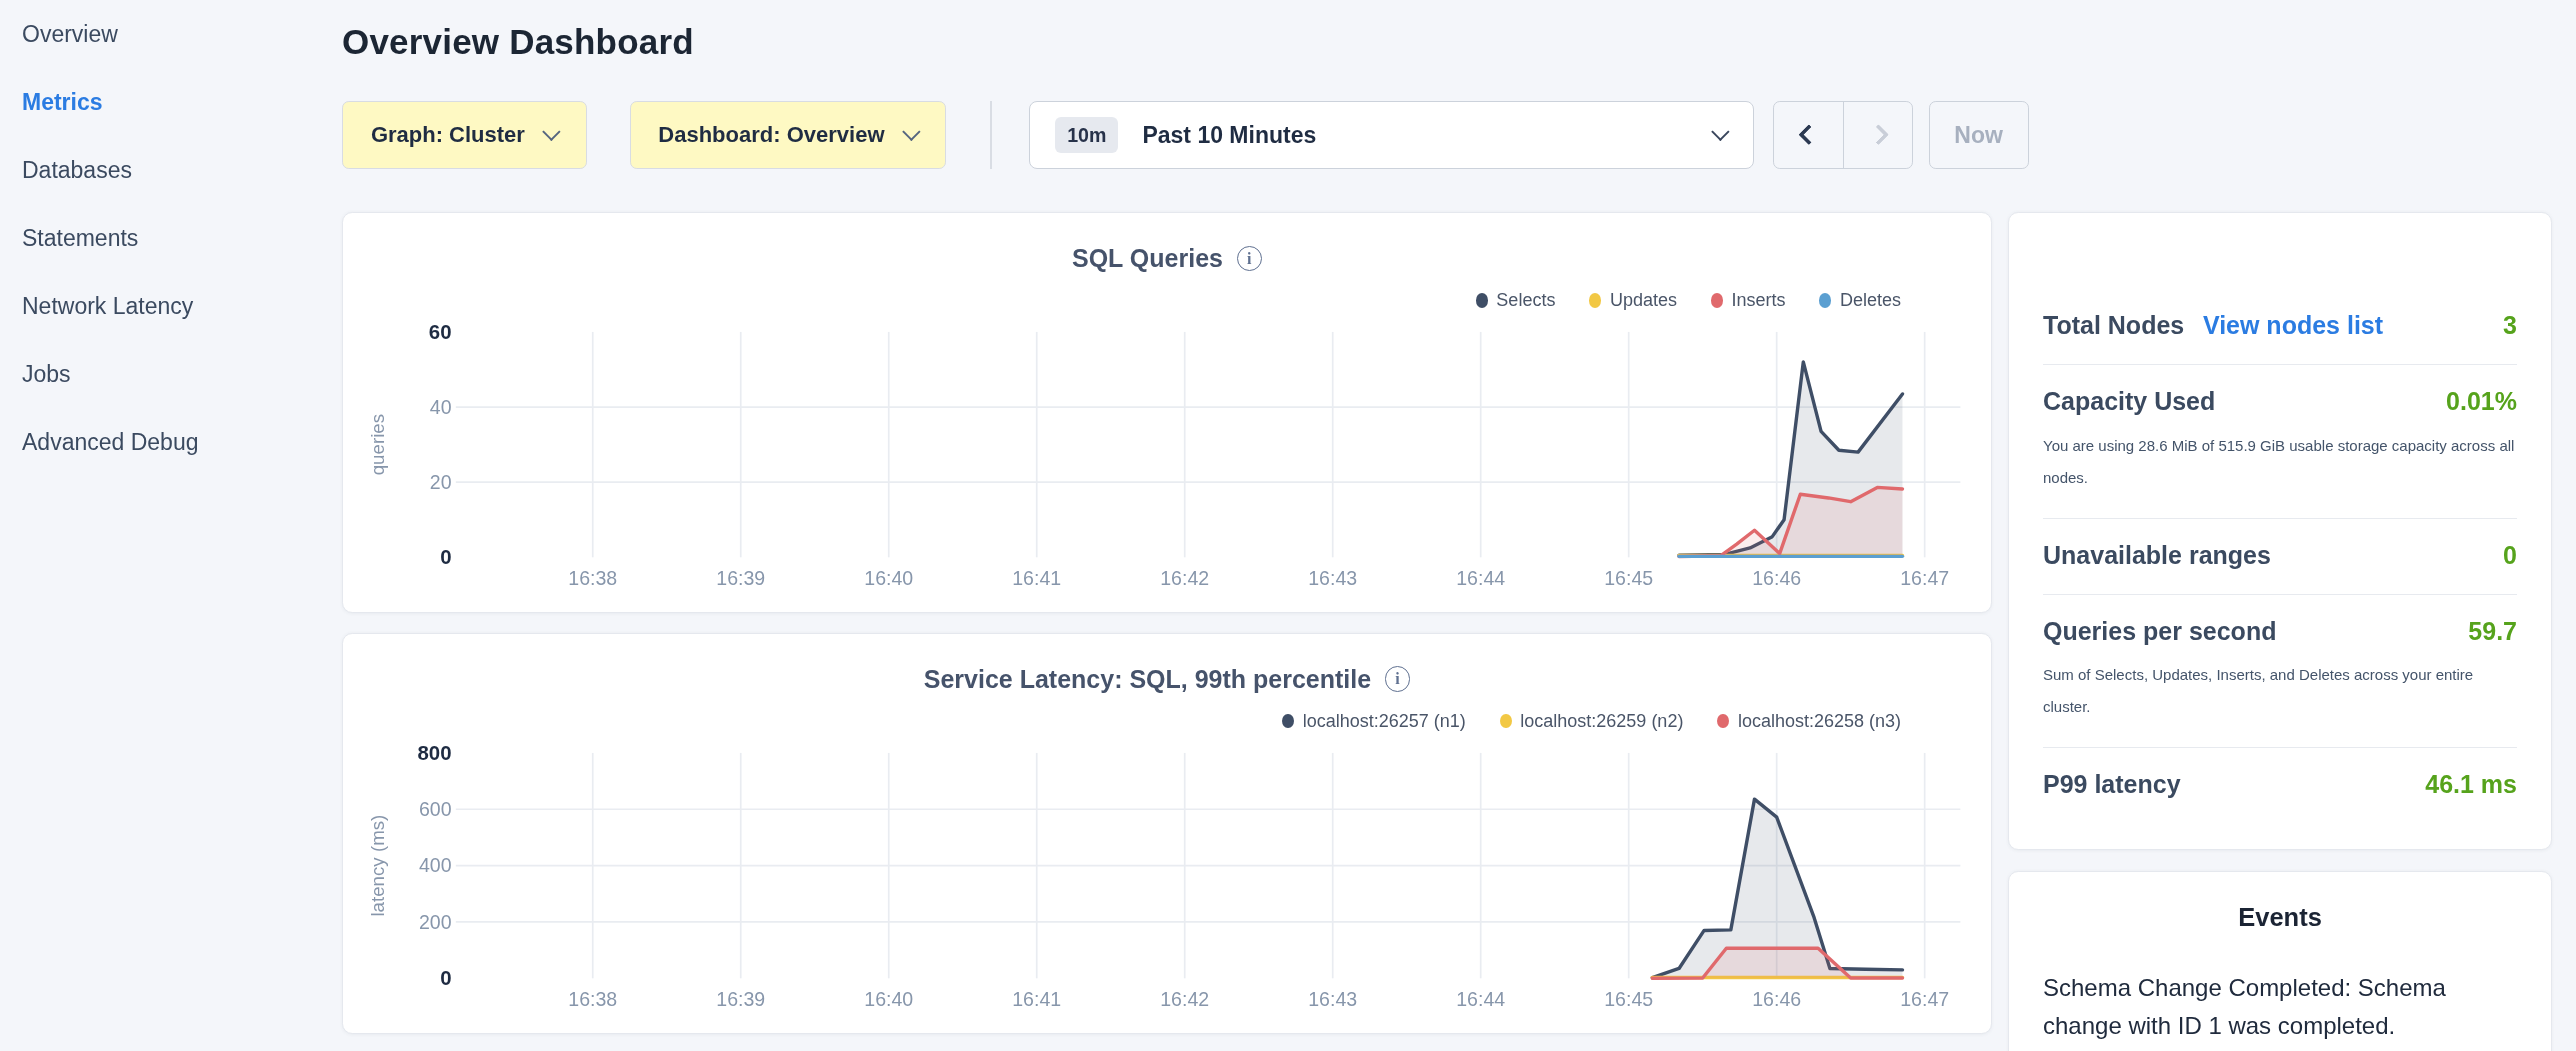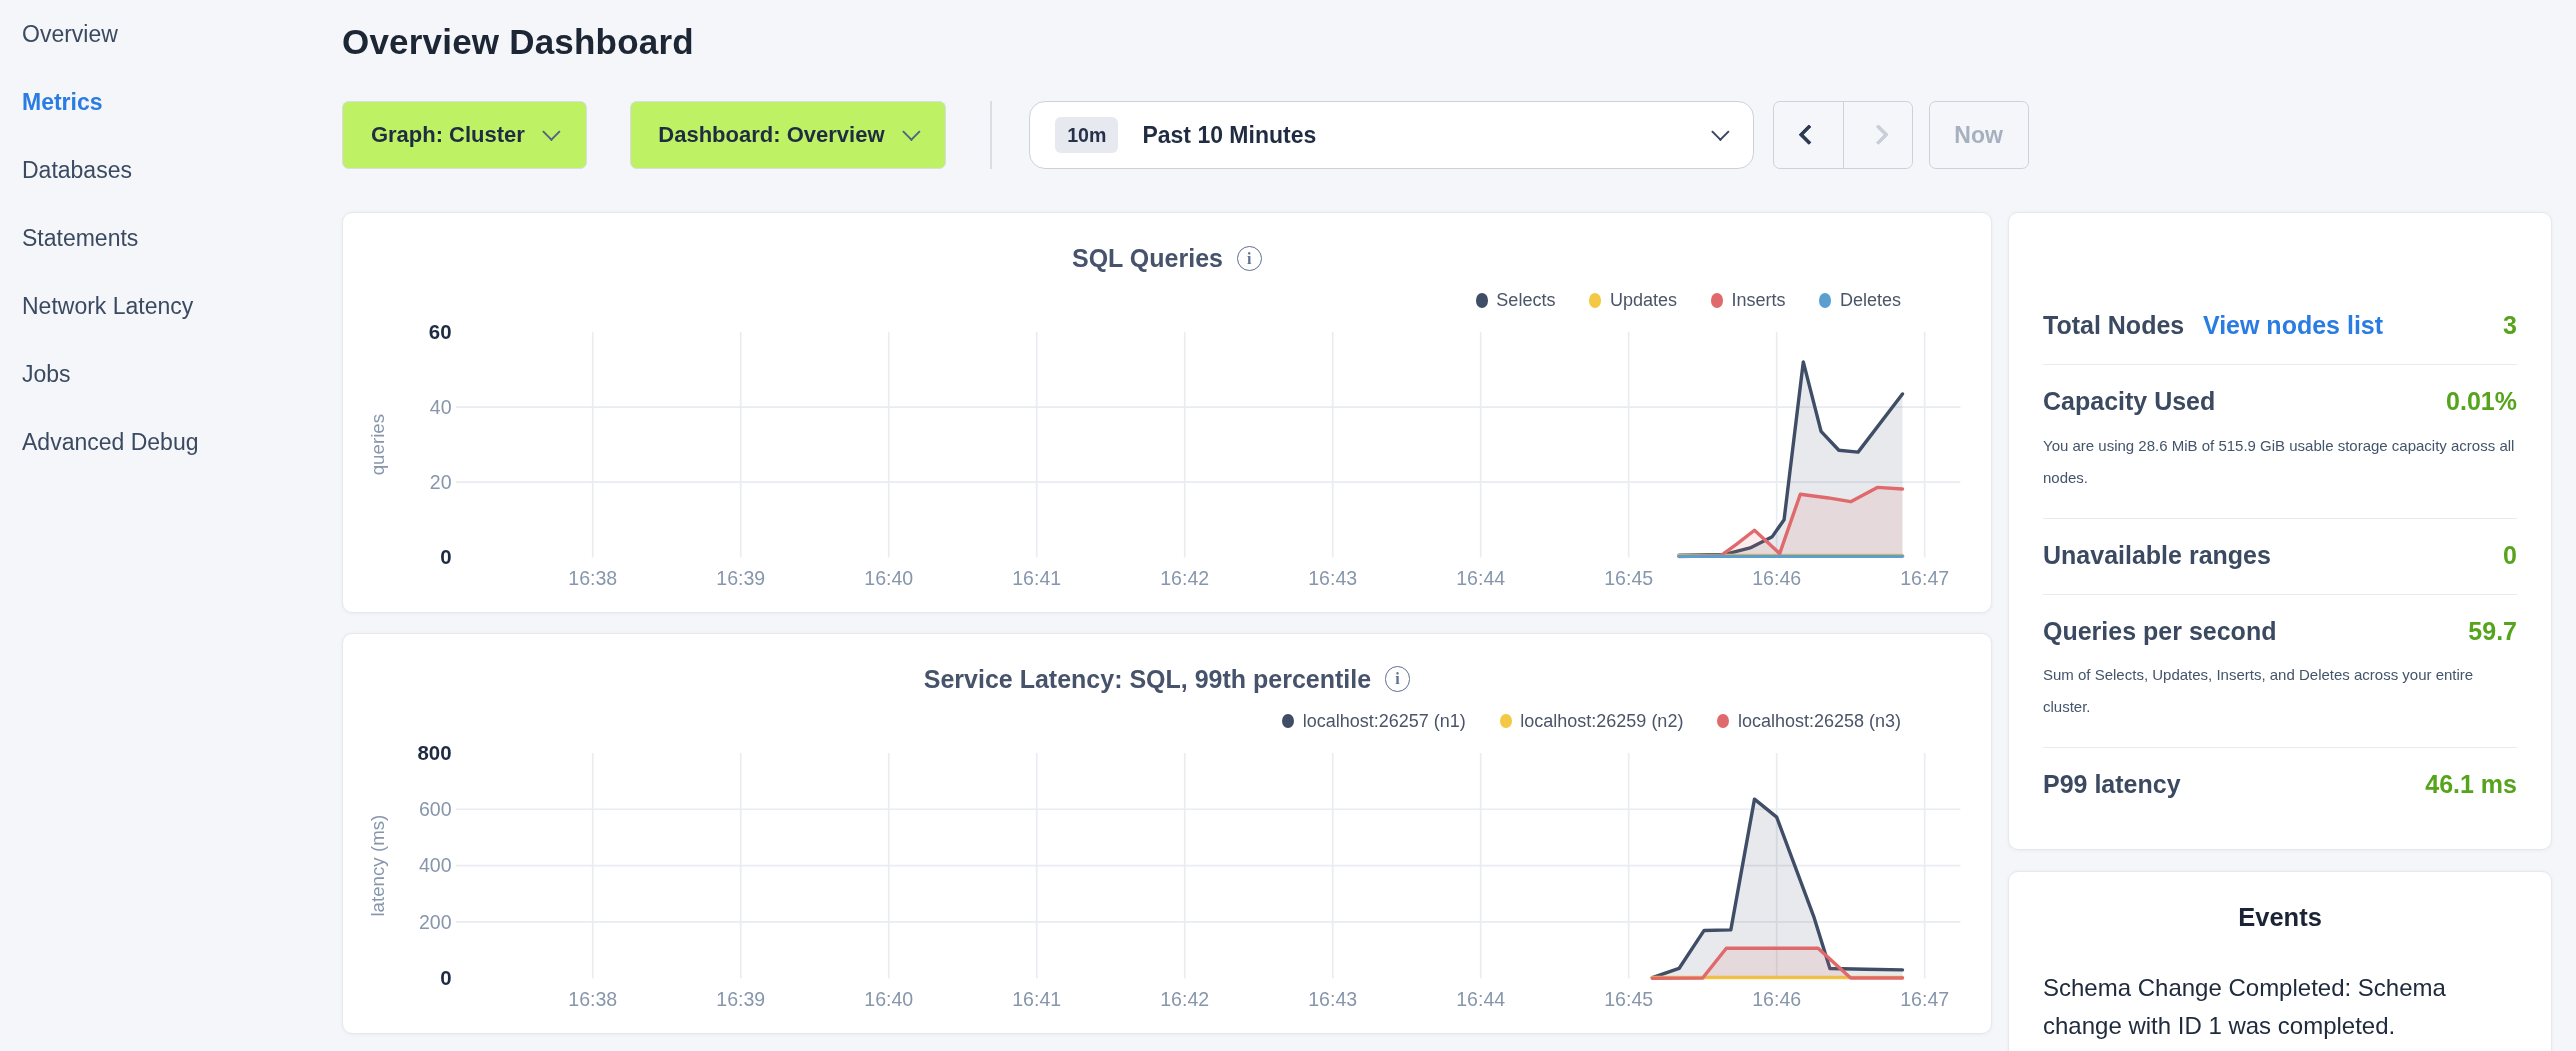--- a/index.html
+++ b/index.html
@@ -19,32 +19,32 @@
   }
   .side-item.active { color:#2b7ce2; font-weight:700; }
 
   
   .main { flex:1; padding-right:24px; }
   .page-title { margin-top:22px; font-size:35px; font-weight:600; color:#1c2634; letter-spacing:0.2px; }
 
   
   .controls { display:flex; align-items:center; margin-top:39px; height:68px; }
   .dd-btn {
-    height:68px; background:#bef264; border:0.9px solid #d8dce3; border-radius:6.8px;
+    height:68px; background:#fef9c3; border:0.9px solid #d8dce3; border-radius:6.8px;
     display:flex; align-items:center; justify-content:center; gap:20.4px;
     font-size:22px; font-weight:700; color:#1f2c42; cursor:pointer;
   }
   .dd-graph { width:245px; }
   .dd-dash  { width:316px; margin-left:43px; }
   .chev { width:12.8px; height:12.8px; border-right:2.6px solid #55657f; border-bottom:2.6px solid #55657f;
           transform:rotate(45deg) translate(-2.6px,-2.6px); display:inline-block; }
   .v-divider { width:1.7px; height:68px; background:#d9dde4; margin-left:44px; }
   .time-select {
     margin-left:37px; width:725px; height:68px; background:#fff; border:0.9px solid #ccd2db;
-    border-radius:16px; display:flex; align-items:center; padding:0 25.5px; cursor:pointer;
+    border-radius:8px; display:flex; align-items:center; padding:0 25.5px; cursor:pointer;
   }
   .range-badge {
     background:#e6e9ef; color:#27324a; border-radius:6px; font-size:19.6px; font-weight:700;
     padding:6.8px 12px; margin-right:24px;
   }
   .range-label { font-size:23px; font-weight:700; color:#1f2c42; flex:1; }
   .time-select .chev { border-color:#39455c; border-width:2.1px; }
   .nav-group { margin-left:19.6px; display:flex; border:0.9px solid #ccd2db; border-radius:6.8px; height:68px; overflow:hidden; }
   .nav-btn { width:69px; display:flex; align-items:center; justify-content:center; cursor:pointer; }
   .nav-btn + .nav-btn { border-left:0.9px solid #ccd2db; }

